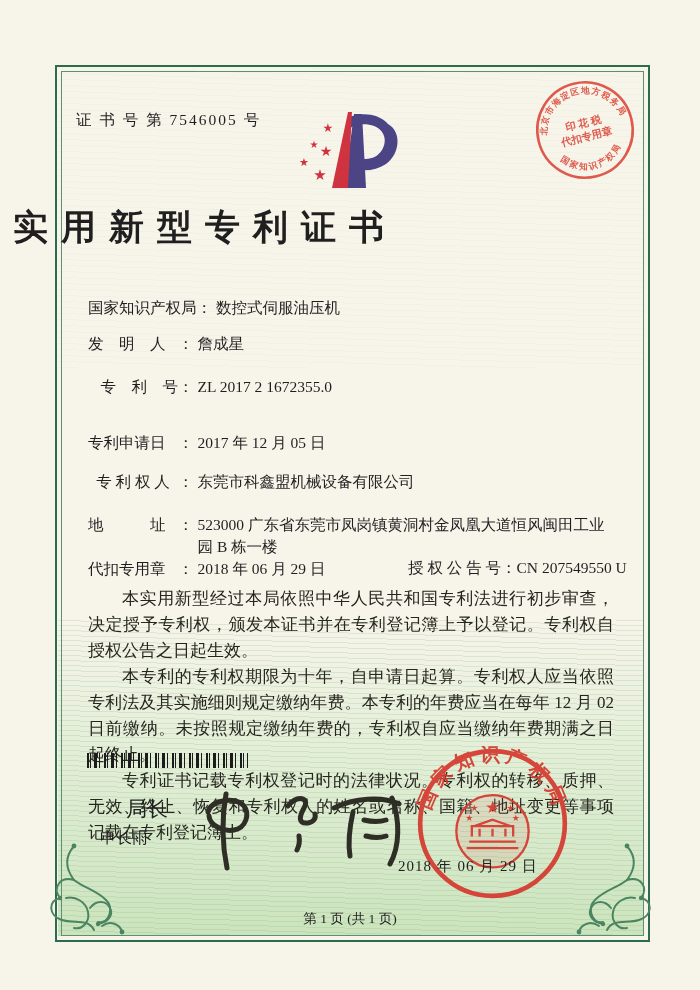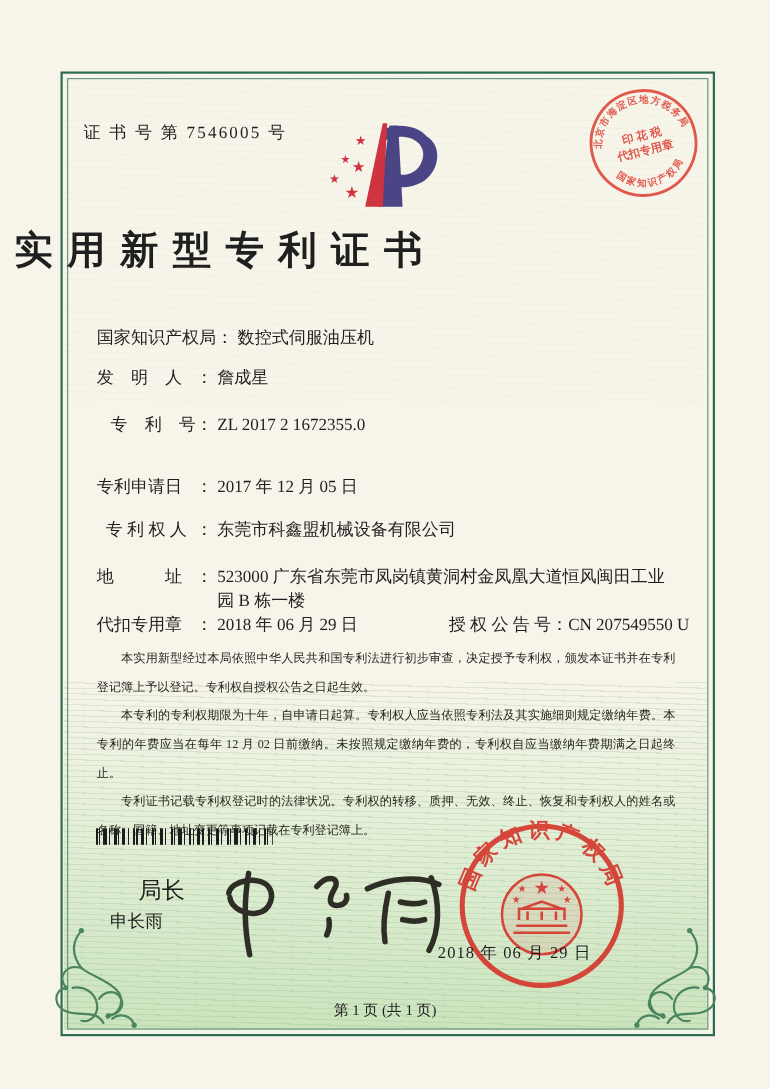--- a/index.html
+++ b/index.html
@@ -43,21 +43,21 @@
   
   .field{position:absolute;left:88px;z-index:3;font-size:15.5px;line-height:22px;}
   .field .lbl{display:inline-block;min-width:90px;white-space:pre;}
   .field .val{margin-left:4px;}
   .field.addr{width:524px;display:flex;}
   .field.addr .val{flex:1;}
   .grant-no{position:absolute;left:395px;top:558px;font-size:15.5px;z-index:3;margin-left:13px;}
   
   .body-text{
     position:absolute;left:88px;top:586px;width:526px;z-index:3;
-    font-size:11px;line-height:26px;text-align:justify;color:#26261f;
+    font-size:17px;line-height:26px;text-align:justify;color:#26261f;
   }
   .body-text p{margin:0;text-indent:2em;}
   
   .barcode{
     position:absolute;left:87px;top:753px;width:161px;height:15px;z-index:3;
     background:
       repeating-linear-gradient(90deg,#1c1c1c 0 2px,transparent 2px 3px,#1c1c1c 3px 4px,transparent 4px 7px,#1c1c1c 7px 10px,transparent 10px 12px,#1c1c1c 12px 13px,transparent 13px 17px);
   }
   .director-title{position:absolute;left:126px;top:795px;font-size:21px;z-index:3;font-family:"Liberation Sans","DejaVu Sans",sans-serif;text-align:center;}
   .director-name{position:absolute;left:100px;top:828px;font-size:16px;z-index:3;font-family:"Liberation Sans","DejaVu Sans",sans-serif;}

